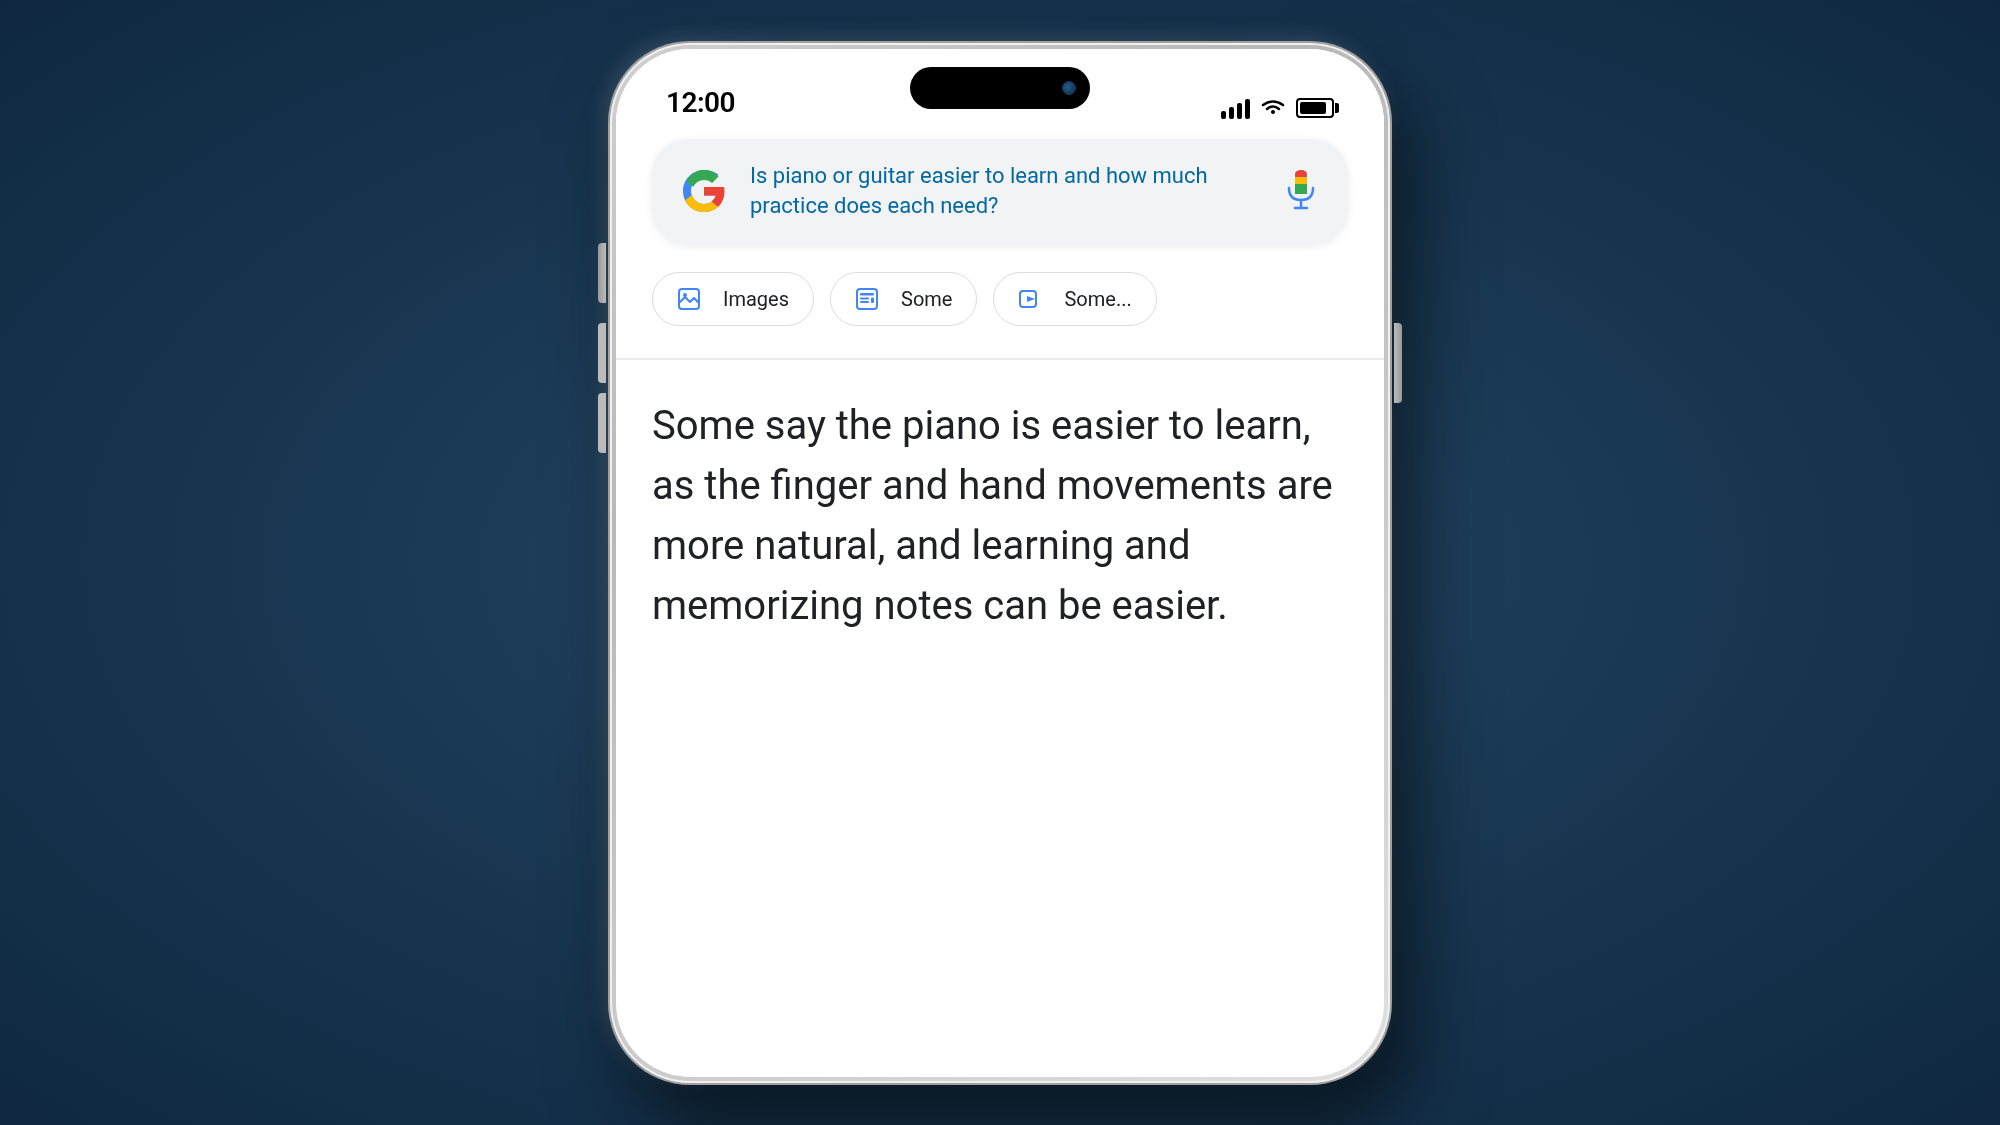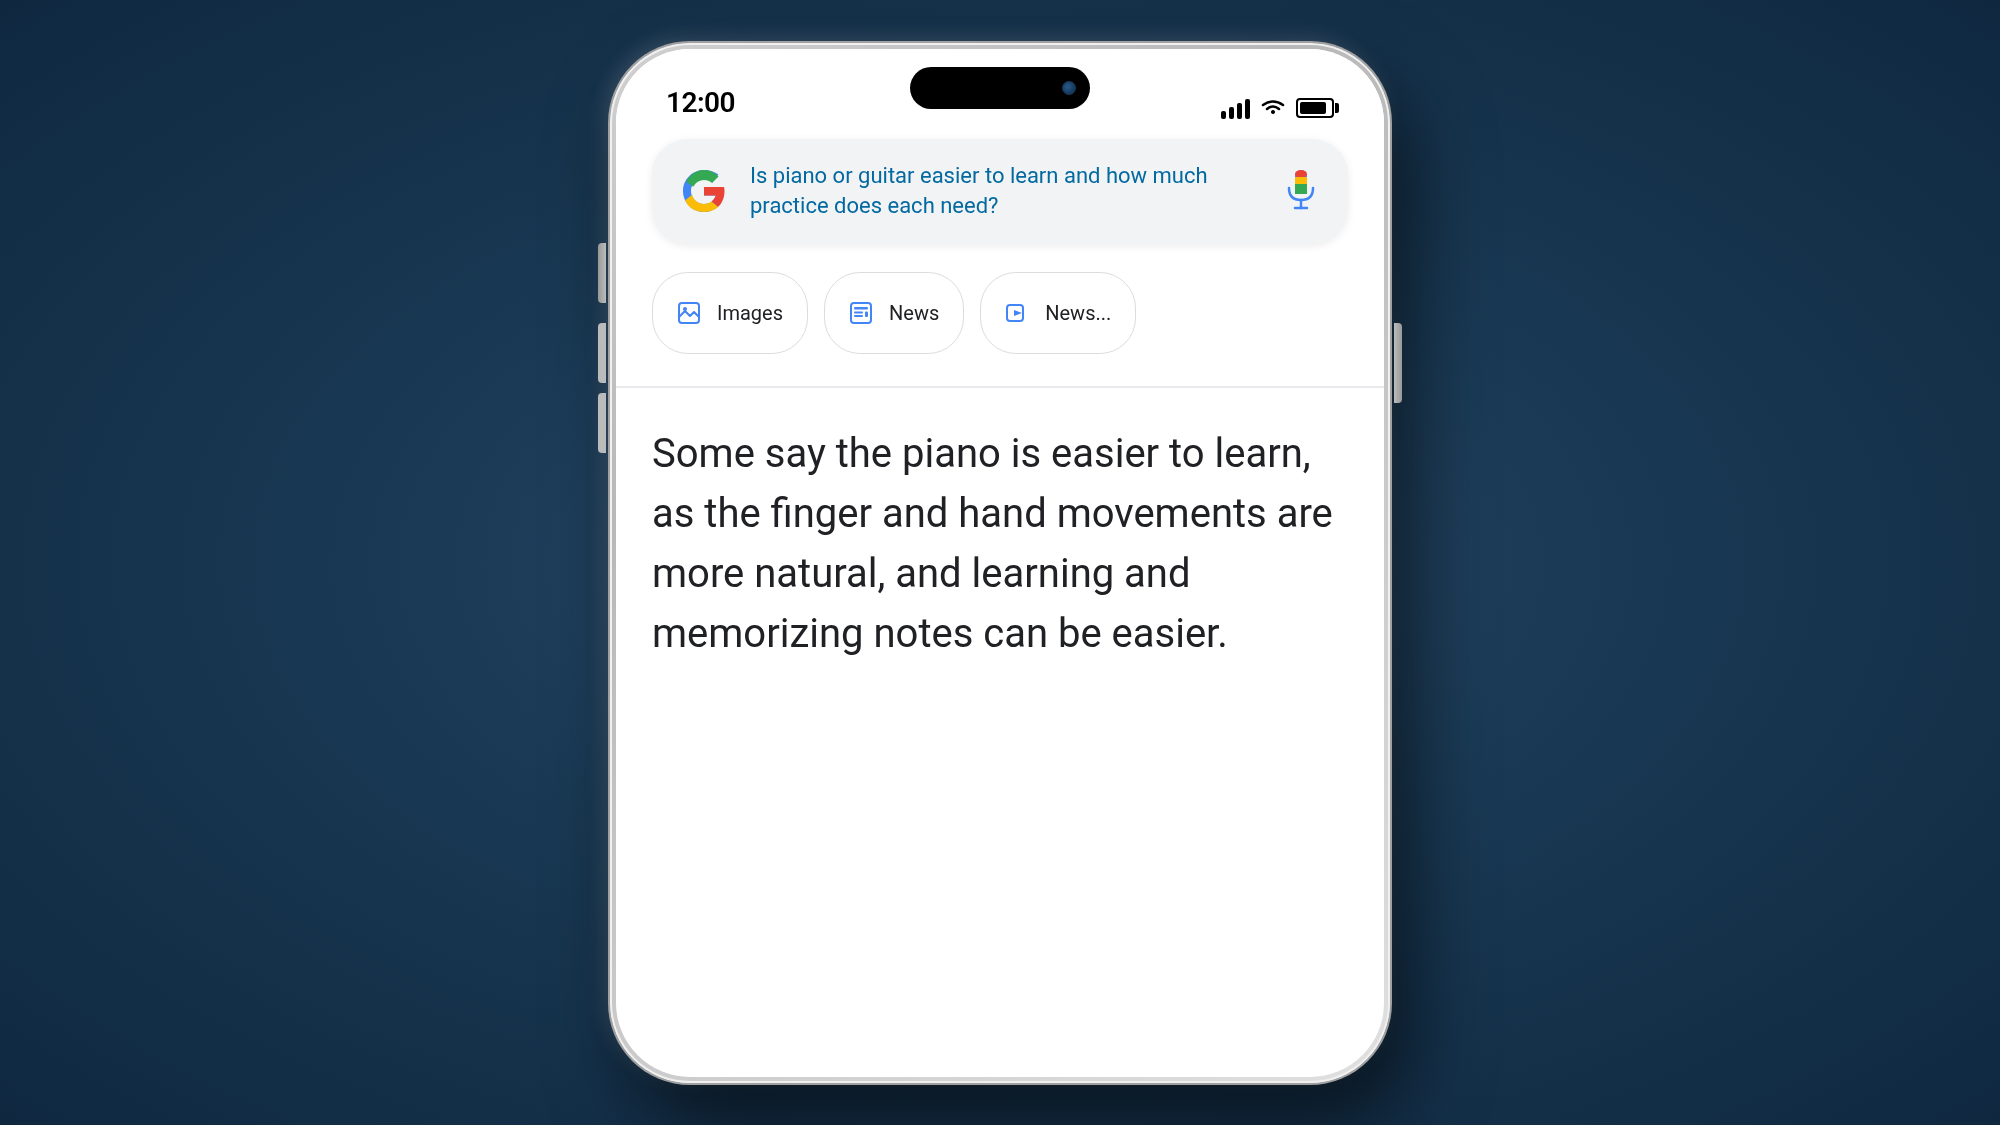--- a/index.html
+++ b/index.html
@@ -223,22 +223,22 @@
     .filter-chips {
       display: flex;
       gap: 16px;
       margin-bottom: 32px;
       overflow: hidden;
     }
 
     .chip {
       display: flex;
       align-items: center;
-      gap: 16px;
-      padding: 28px 24px;
+      gap: 22px;
+      padding: 14px 24px;
       border: 1.5px solid #dadce0;
       border-radius: 36px;
       font-size: 20px;
       color: #202124;
       white-space: nowrap;
       background: #fff;
       font-weight: 400;
     }
 
     .chip-icon {
@@ -346,32 +346,32 @@
           <div class="chip">
             <span class="chip-icon">
               <svg width="22" height="22" viewBox="0 0 22 22" fill="none">
                 <rect x="1" y="1" width="20" height="20" rx="3" stroke="#4285F4" stroke-width="2" fill="none"></rect>
                 <rect x="4" y="5" width="14" height="2.5" rx="1" fill="#4285F4"></rect>
                 <rect x="4" y="9.5" width="9" height="2" rx="1" fill="#4285F4"></rect>
                 <rect x="4" y="13" width="9" height="2" rx="1" fill="#4285F4"></rect>
                 <rect x="15" y="9.5" width="3" height="5.5" rx="1" fill="#4285F4"></rect>
               </svg>
             </span>
-            <span>News</span>
+            <span>Some</span>
           </div>
 
 
           <div class="chip">
             <span class="chip-icon">
               <svg width="22" height="22" viewBox="0 0 22 22" fill="none">
                 <rect x="1" y="3" width="16" height="16" rx="3" stroke="#4285F4" stroke-width="2" fill="none"></rect>
                 <polygon points="8,8 16,11 8,14" fill="#4285F4"></polygon>
               </svg>
             </span>
-            <span>News...</span>
+            <span>Some...</span>
           </div>
 
         </div>
 
         <div class="divider"></div>
 
         <div class="main-content">Some say the piano is easier to learn, as the finger and hand movements are more natural, and learning and memorizing notes can be easier.</div>
 
       </div>
     </div>

